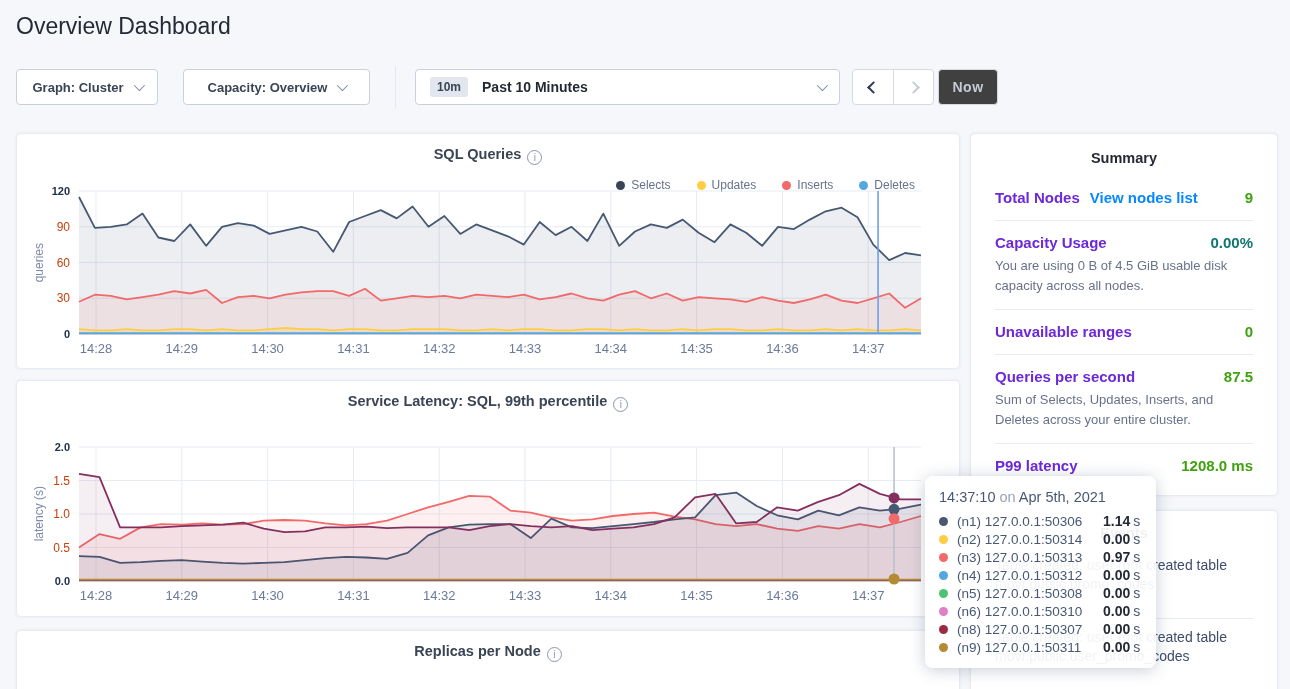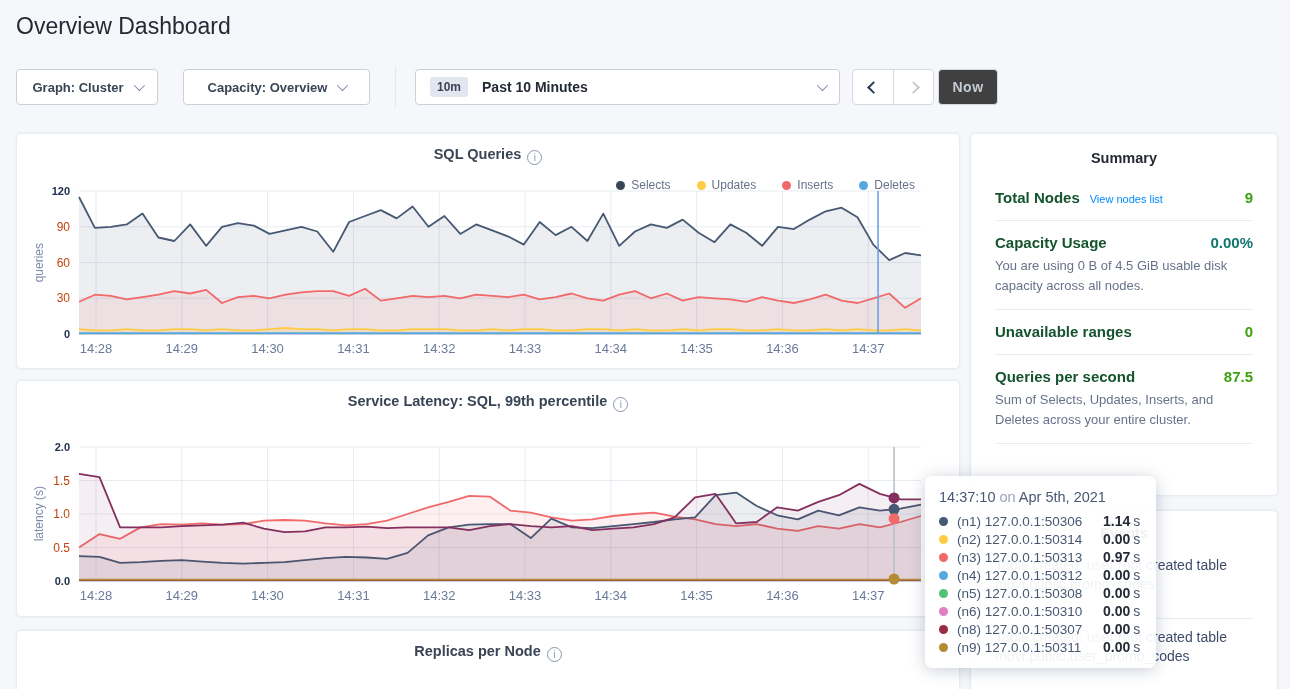--- a/index.html
+++ b/index.html
@@ -61,22 +61,22 @@
   #chart1 .ylab-wrap { top:57px; height:143px; }
   #chart2 .ylab-wrap { top:66px; height:134px; }
   .ylab { writing-mode:vertical-rl; transform:rotate(180deg); font-size:12px; color:#7e89a9; white-space:nowrap; }
   .ytick { position:absolute; transform:translate(-100%,-50%); font-size:12px; color:#c2410c; white-space:nowrap; }
   .ytick.edge { font-weight:700; color:#20304e; font-size:11px; }
   .xtick { position:absolute; top:100%; margin-top:7px; transform:translateX(-50%); font-size:13px; color:#6b7a99; }
   
   .panel-title { text-align:center; font-size:14.5px; font-weight:700; color:#242a35; padding-top:16px; }
   .sum-body { padding:10px 24px 0; }
   .sum-row { display:flex; align-items:baseline; gap:10px; padding:13px 0 0; }
-  .sum-label { font-size:15px; font-weight:700; color:#14532d; }
-  .sum-link { font-size:11px; font-weight:400; cursor:pointer; }
+  .sum-label { font-size:15px; font-weight:700; color:#6d28d9; }
+  .sum-link { font-size:15px; font-weight:700; cursor:pointer; }
   .sum-value { margin-left:auto; font-size:15px; font-weight:700; }
   .sum-desc { font-size:13px; color:#67728a; line-height:1.5; padding-top:5px; }
   .sum-div { border-top:1px solid #e7ecf3; margin-top:14px; }
   
   .ev-body { padding:0 24px; }
   .ev-item { font-size:14px; color:#3e4c69; line-height:1.38; }
   .ev-item.first { margin-top:15px; min-height:62px; }
   .ev-div { border-top:1px solid #e7ecf3; margin:0 0 9px; }
   
   .tooltip {
@@ -237,20 +237,24 @@
         <span class="sum-label">Unavailable ranges</span>
         <span class="sum-value green" style="color: rgb(61, 162, 14);">0</span>
       </div>
       <div class="sum-div"></div>
       <div class="sum-row">
         <span class="sum-label">Queries per second</span>
         <span class="sum-value green" style="color: rgb(61, 162, 14);">87.5</span>
       </div>
       <div class="sum-desc">Sum of Selects, Updates, Inserts, and Deletes across your entire cluster.</div>
       <div class="sum-div"></div>
+      <div class="sum-row">
+        <span class="sum-label">P99 latency</span>
+        <span class="sum-value green" style="color: rgb(61, 162, 14);">1208.0 ms</span>
+      </div>
     </div>
   </div>
 
   <div class="card" style="left:970px; top:510px; width:308px; height:200px;">
     <div class="panel-title" style="padding-top:14px;">Events</div>
     <div class="ev-body" id="evBody">
         <div class="ev-item first">Table created: user root created table movr.public.promo_codes</div>
         <div class="ev-div"></div>
         <div class="ev-item">Table created: user root created table movr.public.user_promo_codes</div>
       </div>

